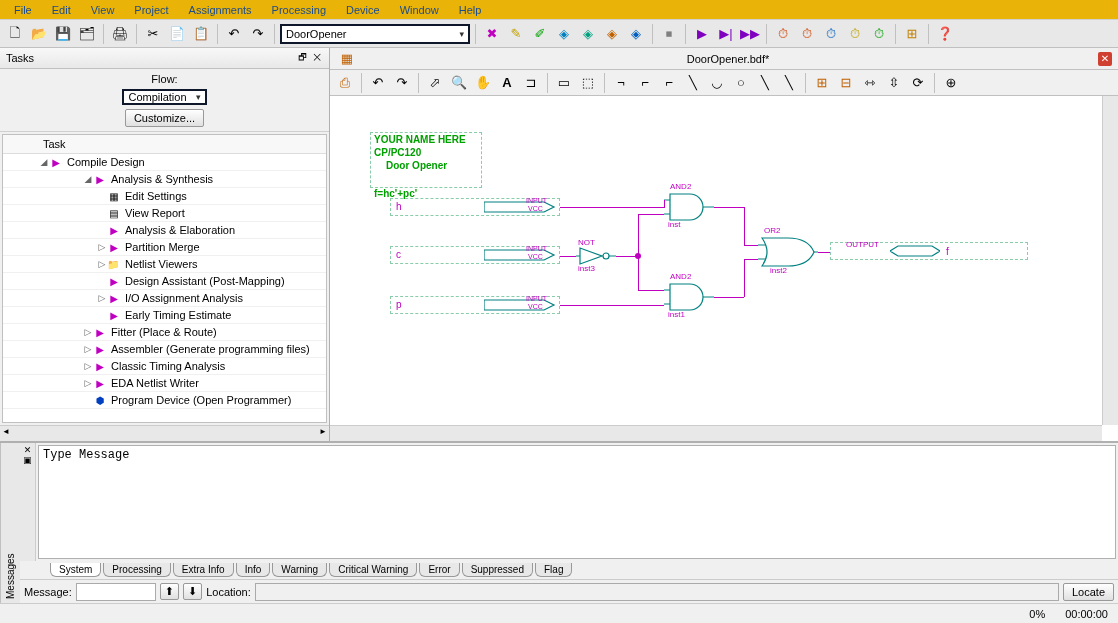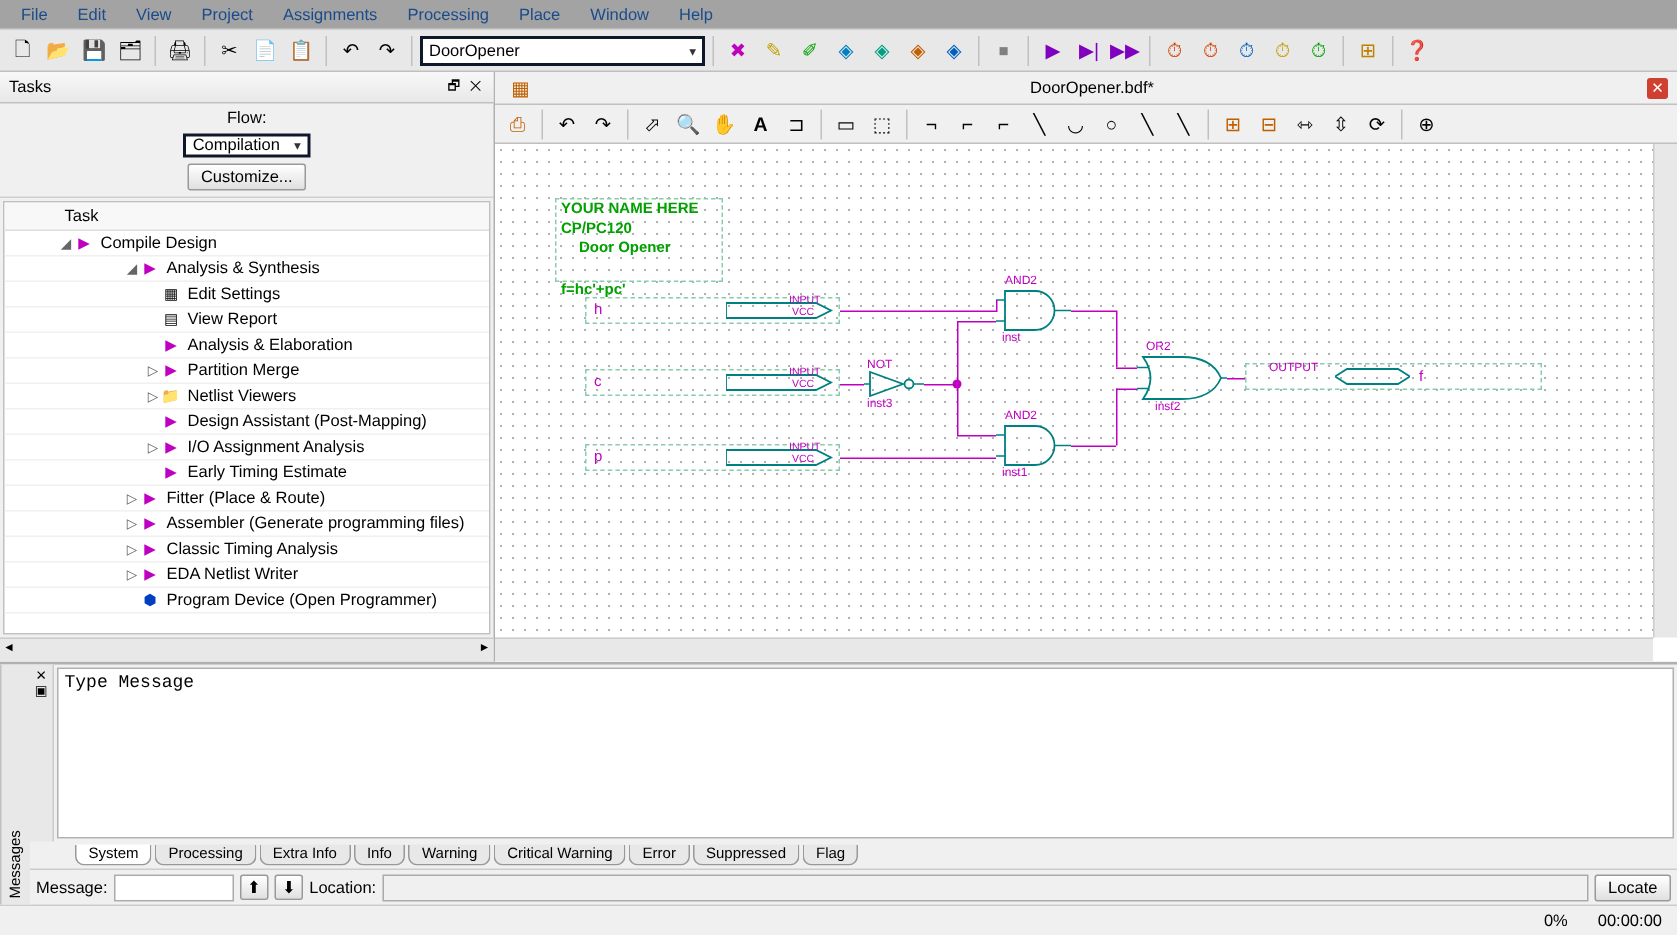--- a/index.html
+++ b/index.html
@@ -9,21 +9,21 @@
     font-size: 11px;
     background: #f0f0f0;
     color: #000;
     width: 1118px;
     height: 623px;
     overflow: hidden;
     position: relative;
   }
   .menubar {
     display: flex;
-    background: #a3a3a3;
+    background: #eab308;
     border-bottom: 1px solid #d0d0d0;
     height: 20px;
     padding: 0 4px;
     align-items: center;
   }
   .menubar .mitem { padding: 2px 10px; color: #1a4b8c; cursor: pointer; }
   .toolbar {
     height: 28px;
     background: #e8e8e8;
     border-bottom: 1px solid #c0c0c0;
@@ -160,21 +160,21 @@
 </head>
 <body>
 
 <div class="menubar">
   <span class="mitem">File</span>
   <span class="mitem">Edit</span>
   <span class="mitem">View</span>
   <span class="mitem">Project</span>
   <span class="mitem">Assignments</span>
   <span class="mitem">Processing</span>
-  <span class="mitem">Place</span>
+  <span class="mitem">Device</span>
   <span class="mitem">Window</span>
   <span class="mitem">Help</span>
 </div>
 
 <div class="toolbar">
   <span class="tbtn">🗋</span>
   <span class="tbtn">📂</span>
   <span class="tbtn">💾</span>
   <span class="tbtn">🗂</span>
   <span class="sep"></span>

